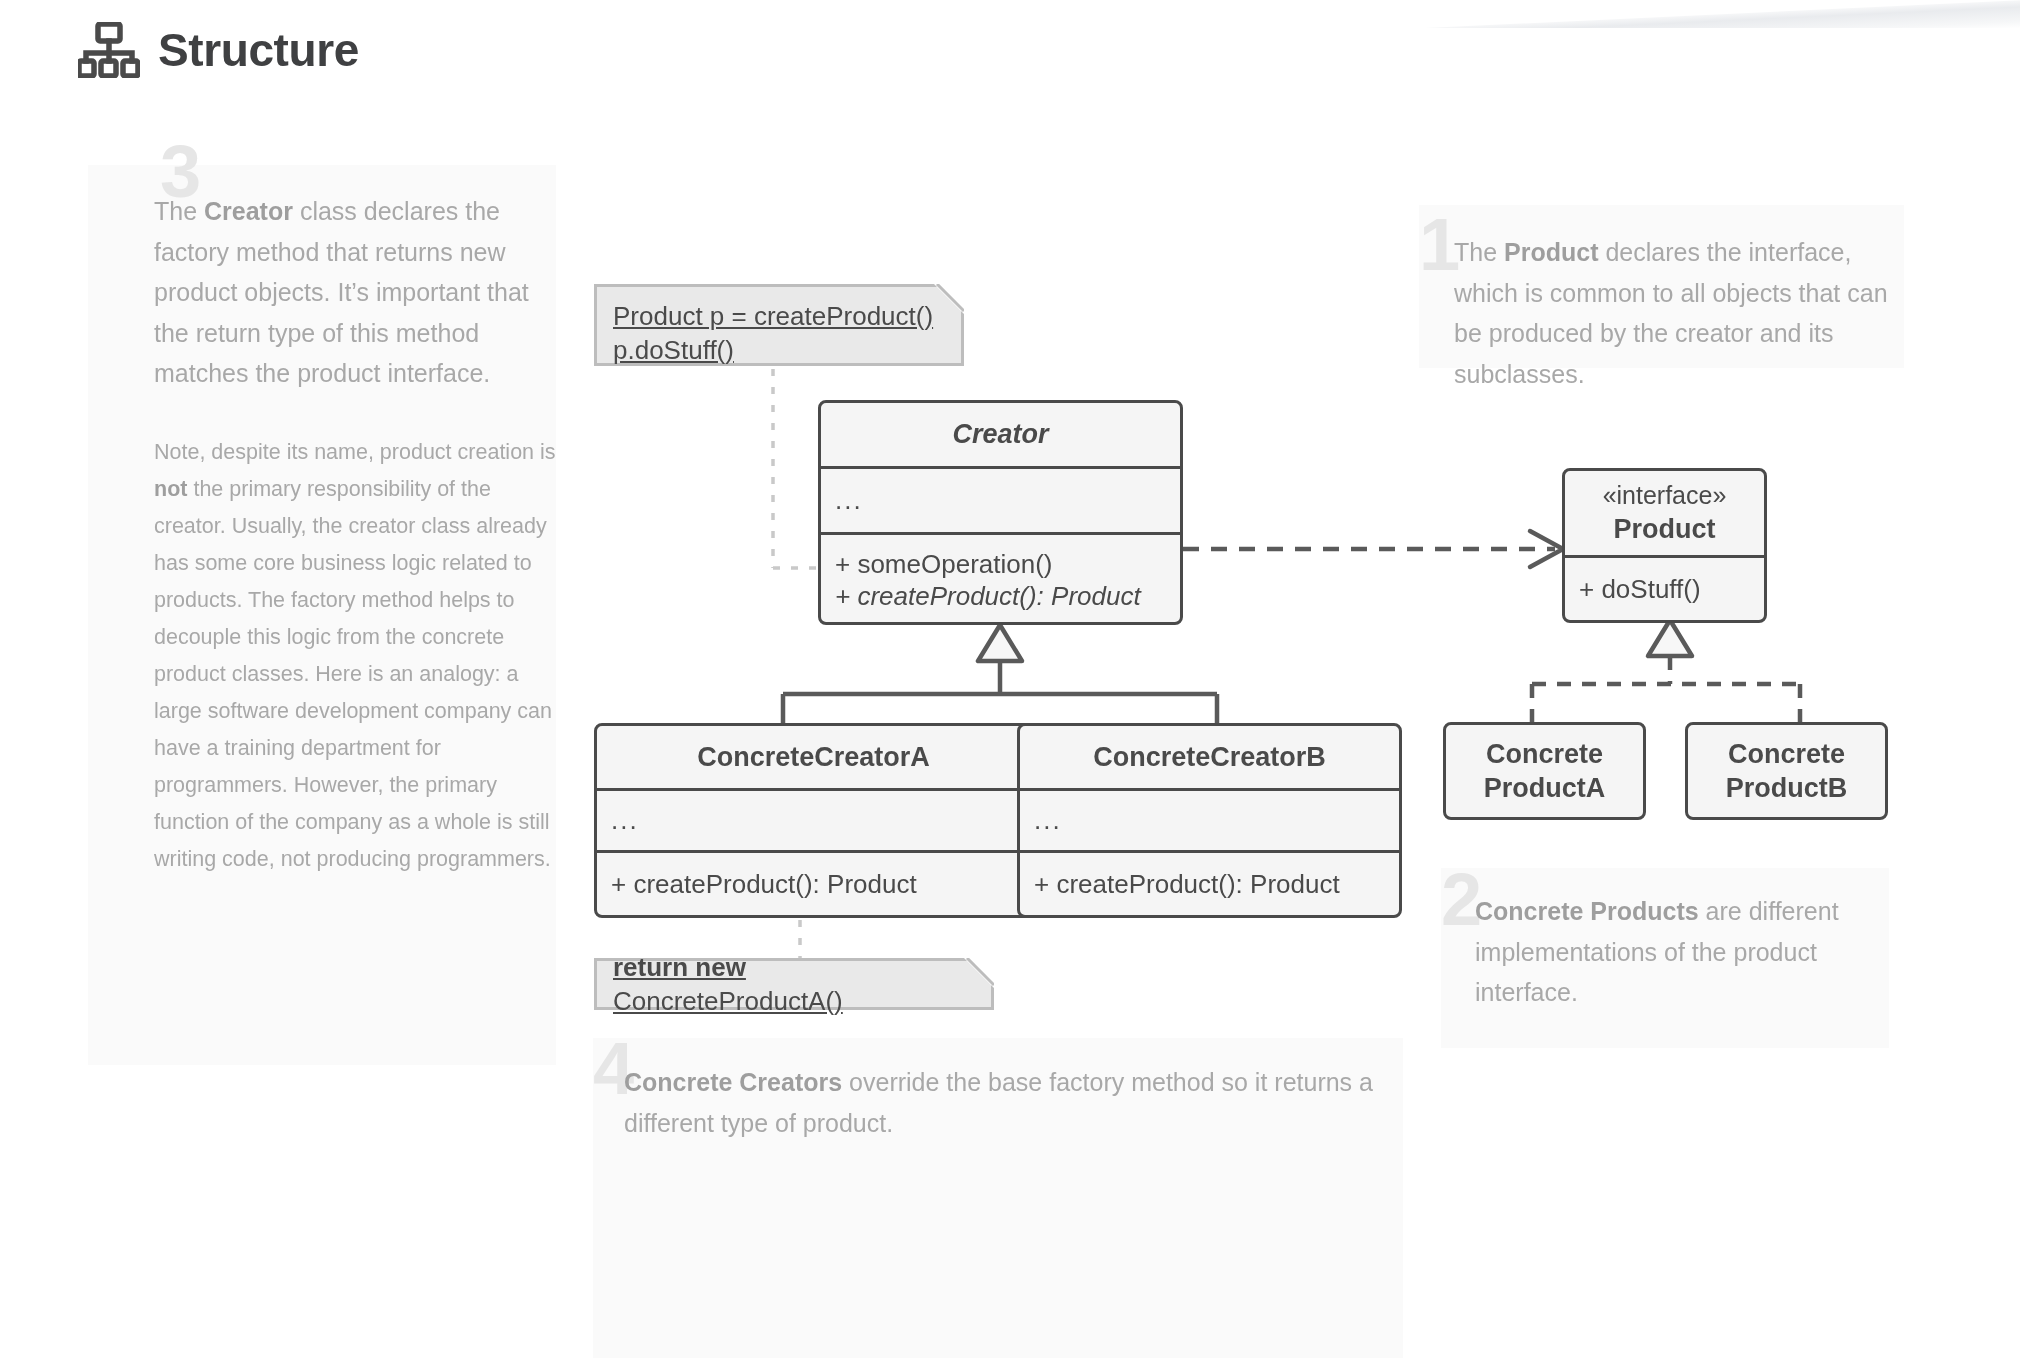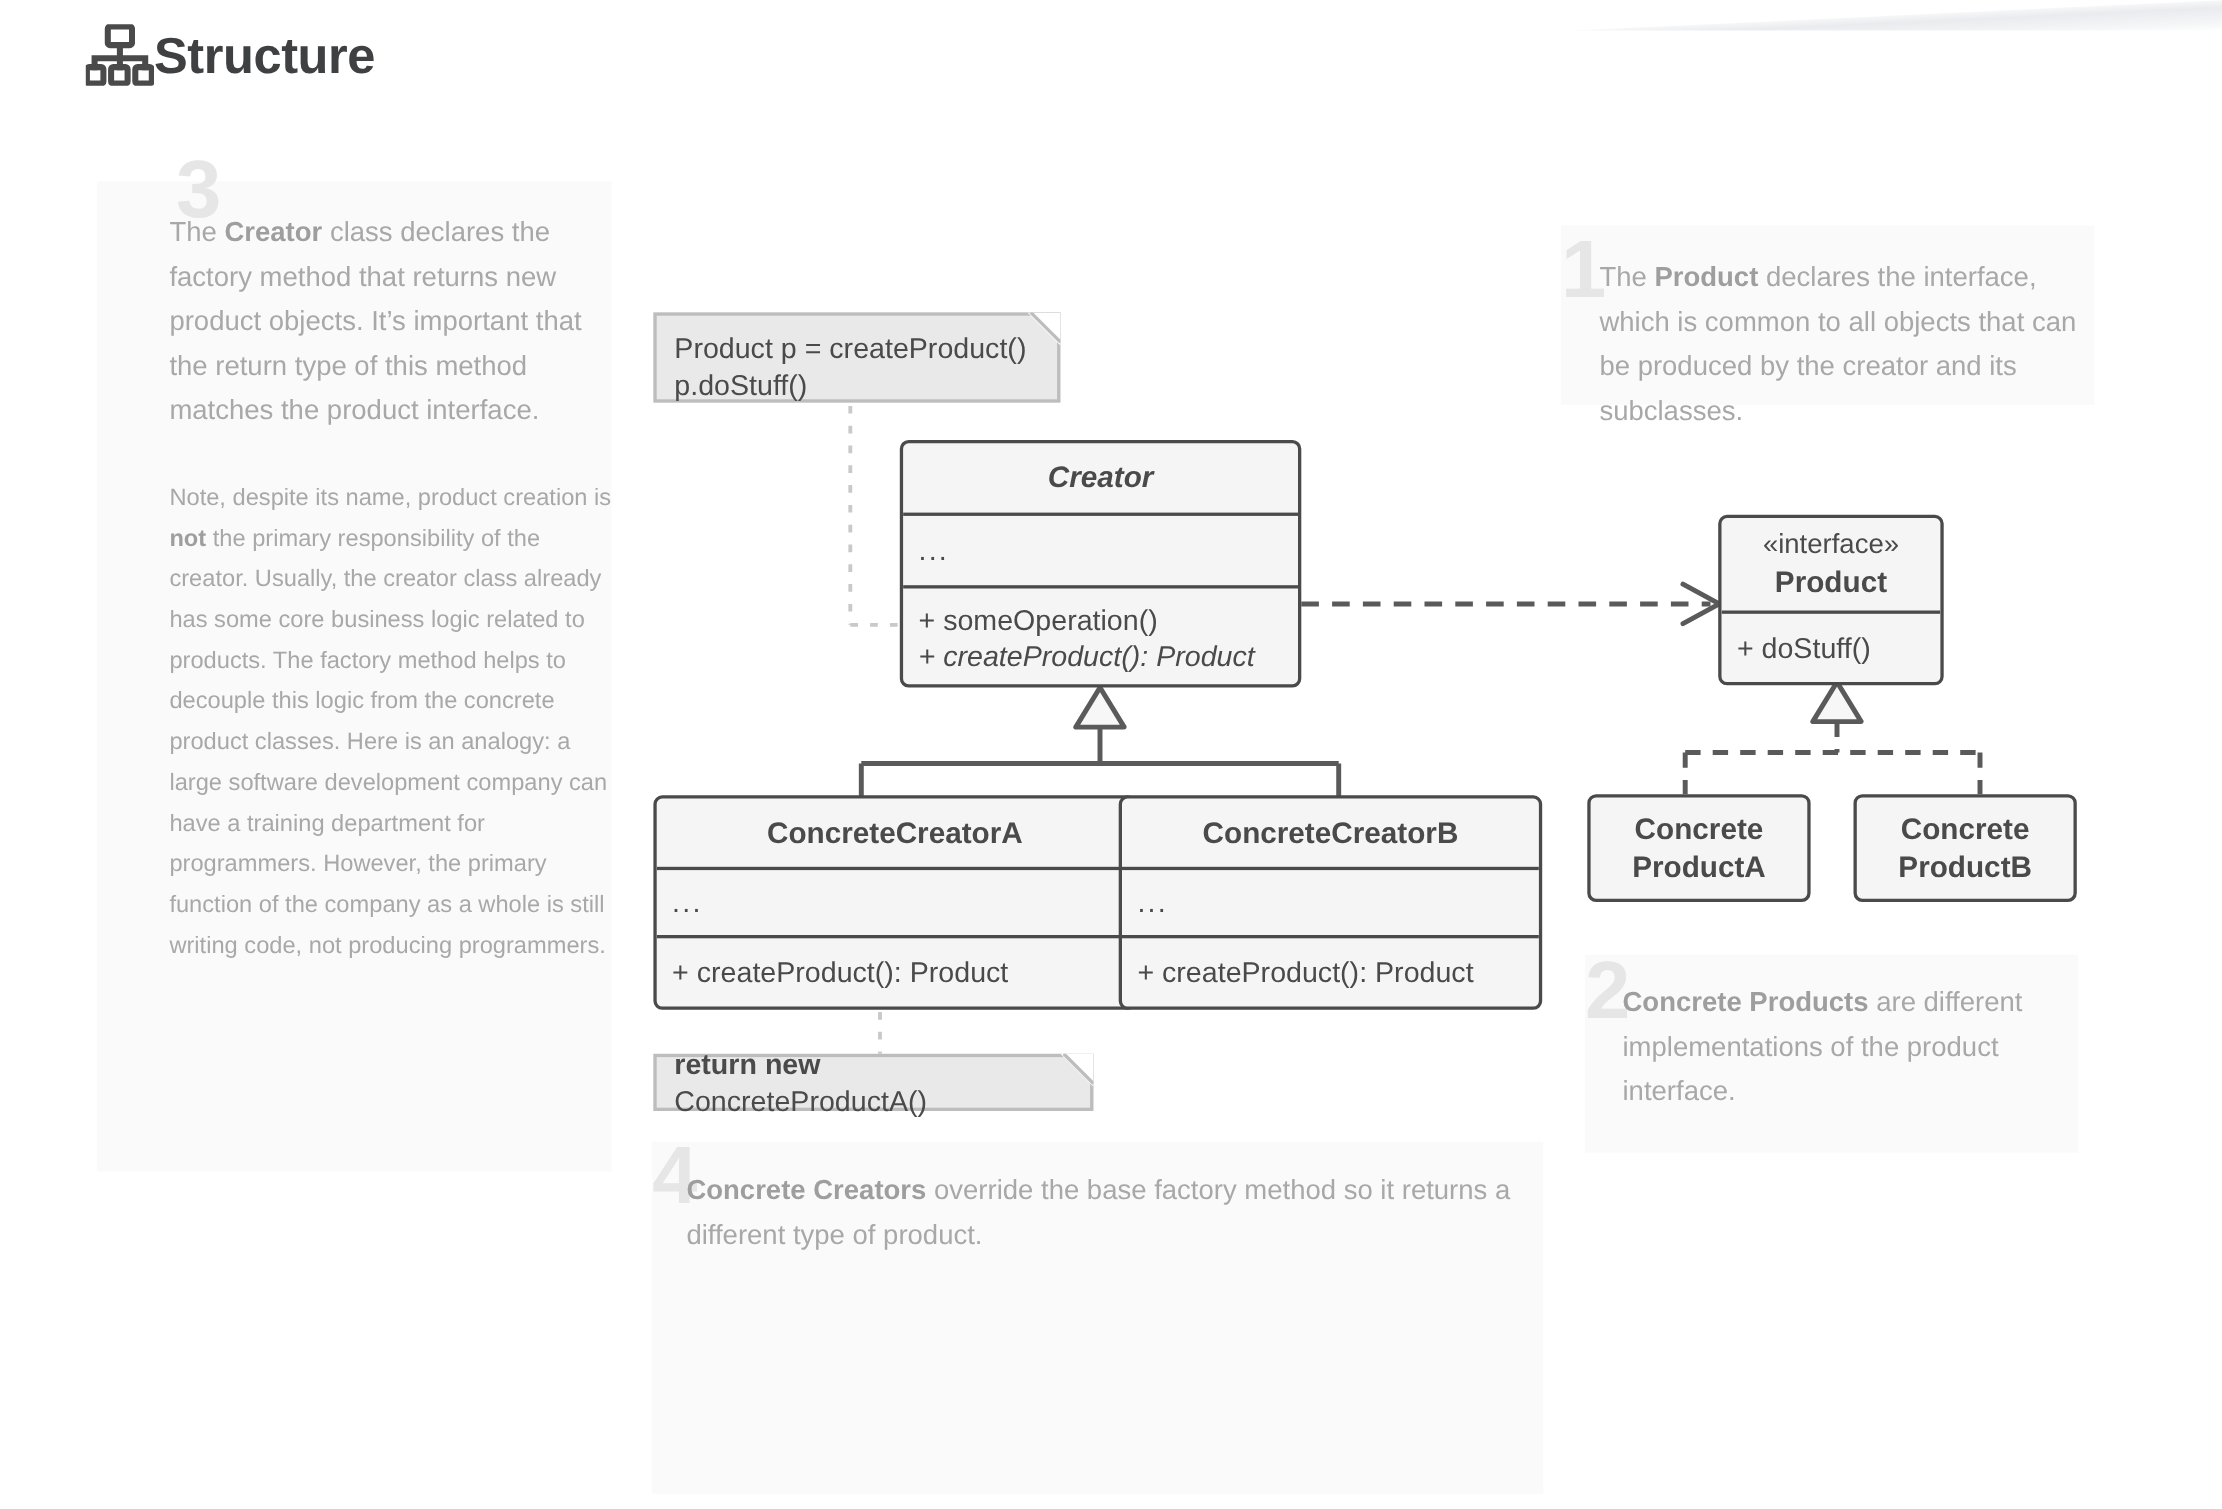--- a/index.html
+++ b/index.html
@@ -28,20 +28,21 @@
     pointer-events: none;
   }
 
   
   .header {
     position: absolute;
     top: 22px;
     left: 78px;
     display: flex;
     align-items: center;
+    gap: 18px;
   }
   .header-icon { width: 62px; height: 56px; display:block; }
   .header-title {
     font-size: 46px;
     font-weight: bold;
     color: #3f4042;
     letter-spacing: -0.4px;
     line-height: 1;
   }
 
@@ -148,20 +149,21 @@
   
   .uml-note {
     position: absolute;
     background: #e9e9e9;
     border: 3px solid #bdbdbd;
     box-sizing: border-box;
     color: #4a4a4a;
     font-size: 26px;
     line-height: 34px;
     padding: 12px 18px 12px 16px;
+    text-decoration: underline;
   }
   .uml-note .fold-edge {
     position: absolute;
     top: -3px; right: -3px;
     width: 30px; height: 30px;
     pointer-events: none;
   }
   .uml-note b { font-weight: bold; }
 
   

